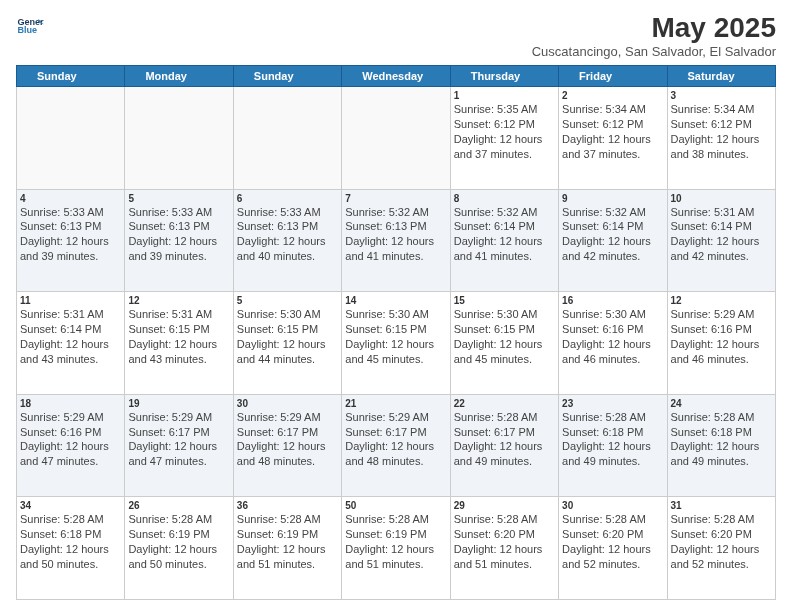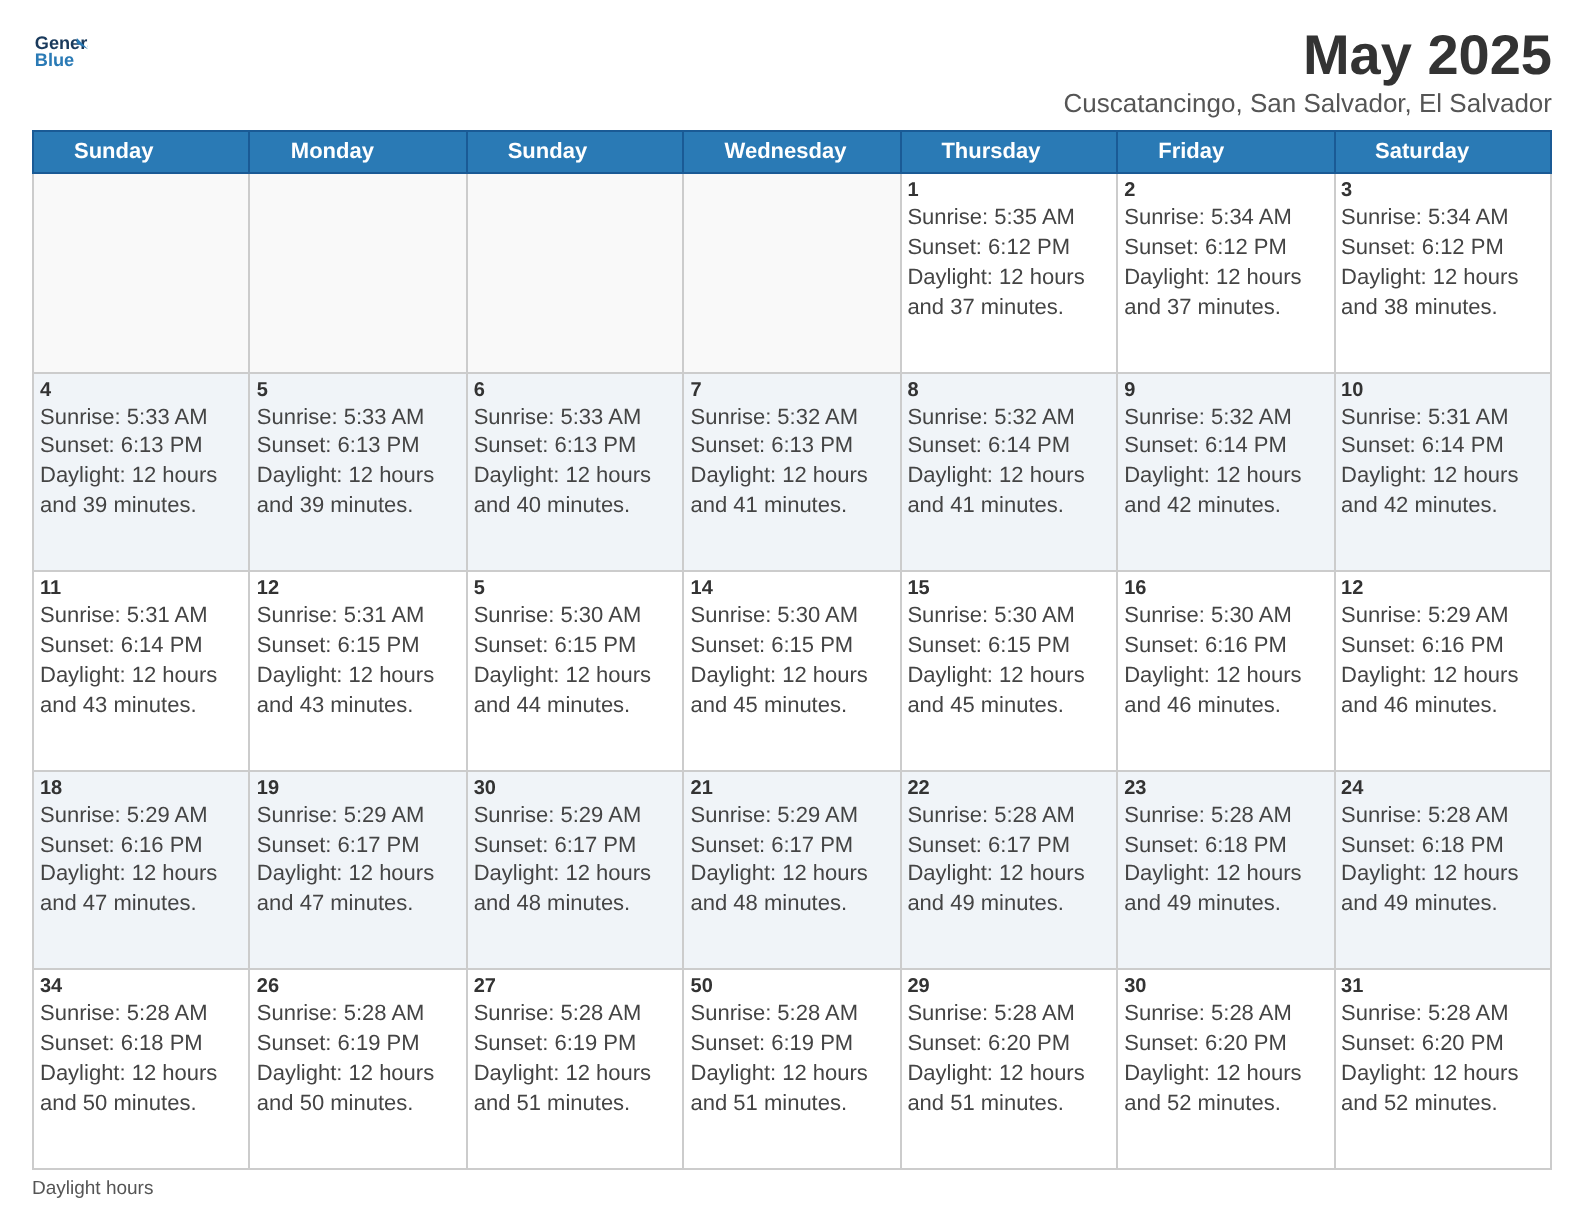--- a/index.html
+++ b/index.html
@@ -321,21 +321,21 @@
 and 50 minutes.</div>
           </td>
           <td class="">
             <div class="day-num">26</div>
             <div class="day-info" style="white-space: pre-line;">Sunrise: 5:28 AM
 Sunset: 6:19 PM
 Daylight: 12 hours
 and 50 minutes.</div>
           </td>
           <td class="">
-            <div class="day-num">27</div>
+            <div class="day-num">36</div>
             <div class="day-info" style="white-space: pre-line;">Sunrise: 5:28 AM
 Sunset: 6:19 PM
 Daylight: 12 hours
 and 51 minutes.</div>
           </td>
           <td class="">
             <div class="day-num">50</div>
             <div class="day-info" style="white-space: pre-line;">Sunrise: 5:28 AM
 Sunset: 6:19 PM
 Daylight: 12 hours
@@ -359,14 +359,13 @@
             <div class="day-num">31</div>
             <div class="day-info" style="white-space: pre-line;">Sunrise: 5:28 AM
 Sunset: 6:20 PM
 Daylight: 12 hours
 and 52 minutes.</div>
           </td>
         </tr>
       </tbody>
   </table>
 
-  <div class="footer-note">Daylight hours</div>
 </div>
 
 </body></html>

